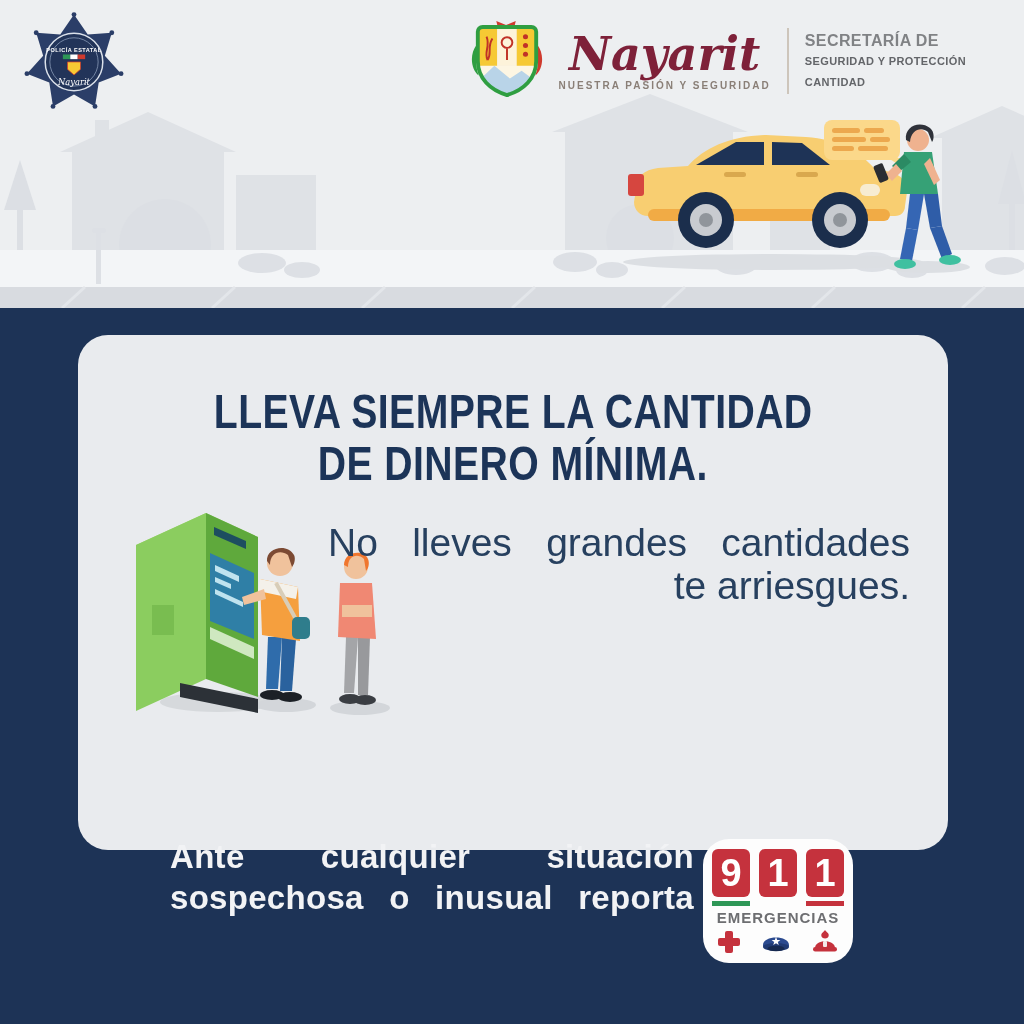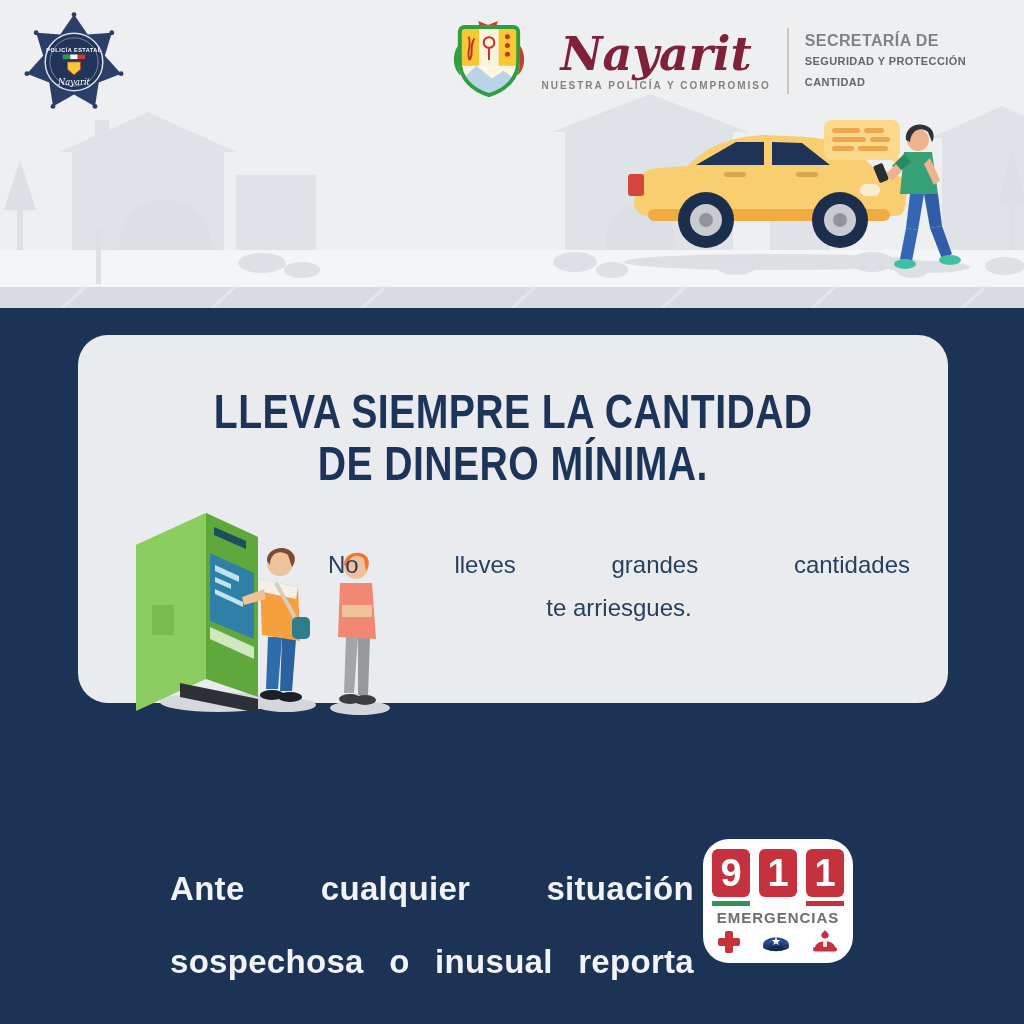--- a/index.html
+++ b/index.html
@@ -27,32 +27,32 @@
   @supports (-webkit-background-clip: text){
     .main-title{background:linear-gradient(180deg,#101c33 0%,#1e3356 55%,#46648d 115%);
                 -webkit-background-clip:text;background-clip:text;-webkit-text-fill-color:transparent;}
   }
 
   .street-scene{position:absolute;left:608px;top:112px;}
 
   
   .navy{position:absolute;left:0;top:308px;width:1024px;height:716px;background:#1d3356;}
 
-  .card{position:absolute;left:78px;top:27px;width:870px;height:368px;background:#e9ebee;border-radius:30px;}
+  .card{position:absolute;left:78px;top:27px;width:870px;height:515px;background:#e9ebee;border-radius:30px;}
   .card-heading{margin-top:50px;text-align:center;color:#1c3458;font-weight:bold;font-size:49px;line-height:52px;}
   .cond{display:inline-block;transform:scaleX(.8);transform-origin:50% 50%;white-space:nowrap;letter-spacing:.5px;}
   .atm-wrap{position:absolute;left:40px;top:152px;}
-  .card-body{position:absolute;left:250px;top:208px;width:582px;color:#27405f;font-size:24px;line-height:43px;}
+  .card-body{position:absolute;left:250px;top:186px;width:582px;color:#27405f;font-size:39px;line-height:43px;}
   .card-body .jline{text-align:justify;text-align-last:justify;}
-  .card-body .lline{text-align:center;}
+  .card-body .lline{text-align:right;}
 
   
   .footer-msg{position:absolute;left:170px;top:528px;width:524px;color:#f2f3f5;font-weight:bold;
               font-size:33px;line-height:41px;letter-spacing:.3px;}
-  .footer-msg .jline{text-align:justify;text-align-last:justify;margin-top:32px;}
+  .footer-msg .jline{text-align:justify;text-align-last:justify;}
   .footer-msg .lline{text-align:left;}
 
   .badge911{position:absolute;left:703px;top:531px;width:150px;height:124px;background:#fdfdfd;
             border-radius:26px;display:flex;flex-direction:column;align-items:center;padding-top:10px;
             box-sizing:border-box;}
   .digits-row{display:flex;gap:9px;}
   .digit-box{width:38px;height:48px;background:#c5323d;border-radius:6px;color:#fff;font-weight:bold;
              font-size:38px;line-height:48px;text-align:center;}
   .bars-row{display:flex;gap:9px;margin-top:4px;}
   .bar{width:38px;height:5px;}
@@ -161,21 +161,21 @@
           <circle cx="37" cy="24" r="5.5" fill="none" stroke="#c13227" stroke-width="2"></circle>
           <line x1="37" y1="30" x2="37" y2="42" stroke="#c13227" stroke-width="2"></line>
           <circle cx="56" cy="18" r="2.6" fill="#c13227"></circle>
             <circle cx="56" cy="27" r="2.6" fill="#c13227"></circle>
           <circle cx="56" cy="36" r="2.6" fill="#c13227"></circle>
         </g>
         <path d="M12,8 L62,8 C65,8 67,10 67,13 L67,43 C67,61 54,73 37,78 C20,73 7,61 7,43 L7,13 C7,10 9,8 12,8 Z" fill="none" stroke="#2f9e41" stroke-width="4"></path>
       </svg>
       <div class="brand-col">
         <div class="brand-script">Nayarit</div>
-        <div class="brand-tagline">NUESTRA POLICÍA Y COMPROMISO</div>
+        <div class="brand-tagline">NUESTRA PASIÓN Y SEGURIDAD</div>
       </div>
       <div class="gov-divider"></div>
       <div class="secretariat">
         <span class="sec-l1">SECRETARÍA DE</span>
         <span class="sec-l2">SEGURIDAD Y PROTECCIÓN</span>
         <span class="sec-l3">CANTIDAD</span>
       </div>
     </div>
 
 

